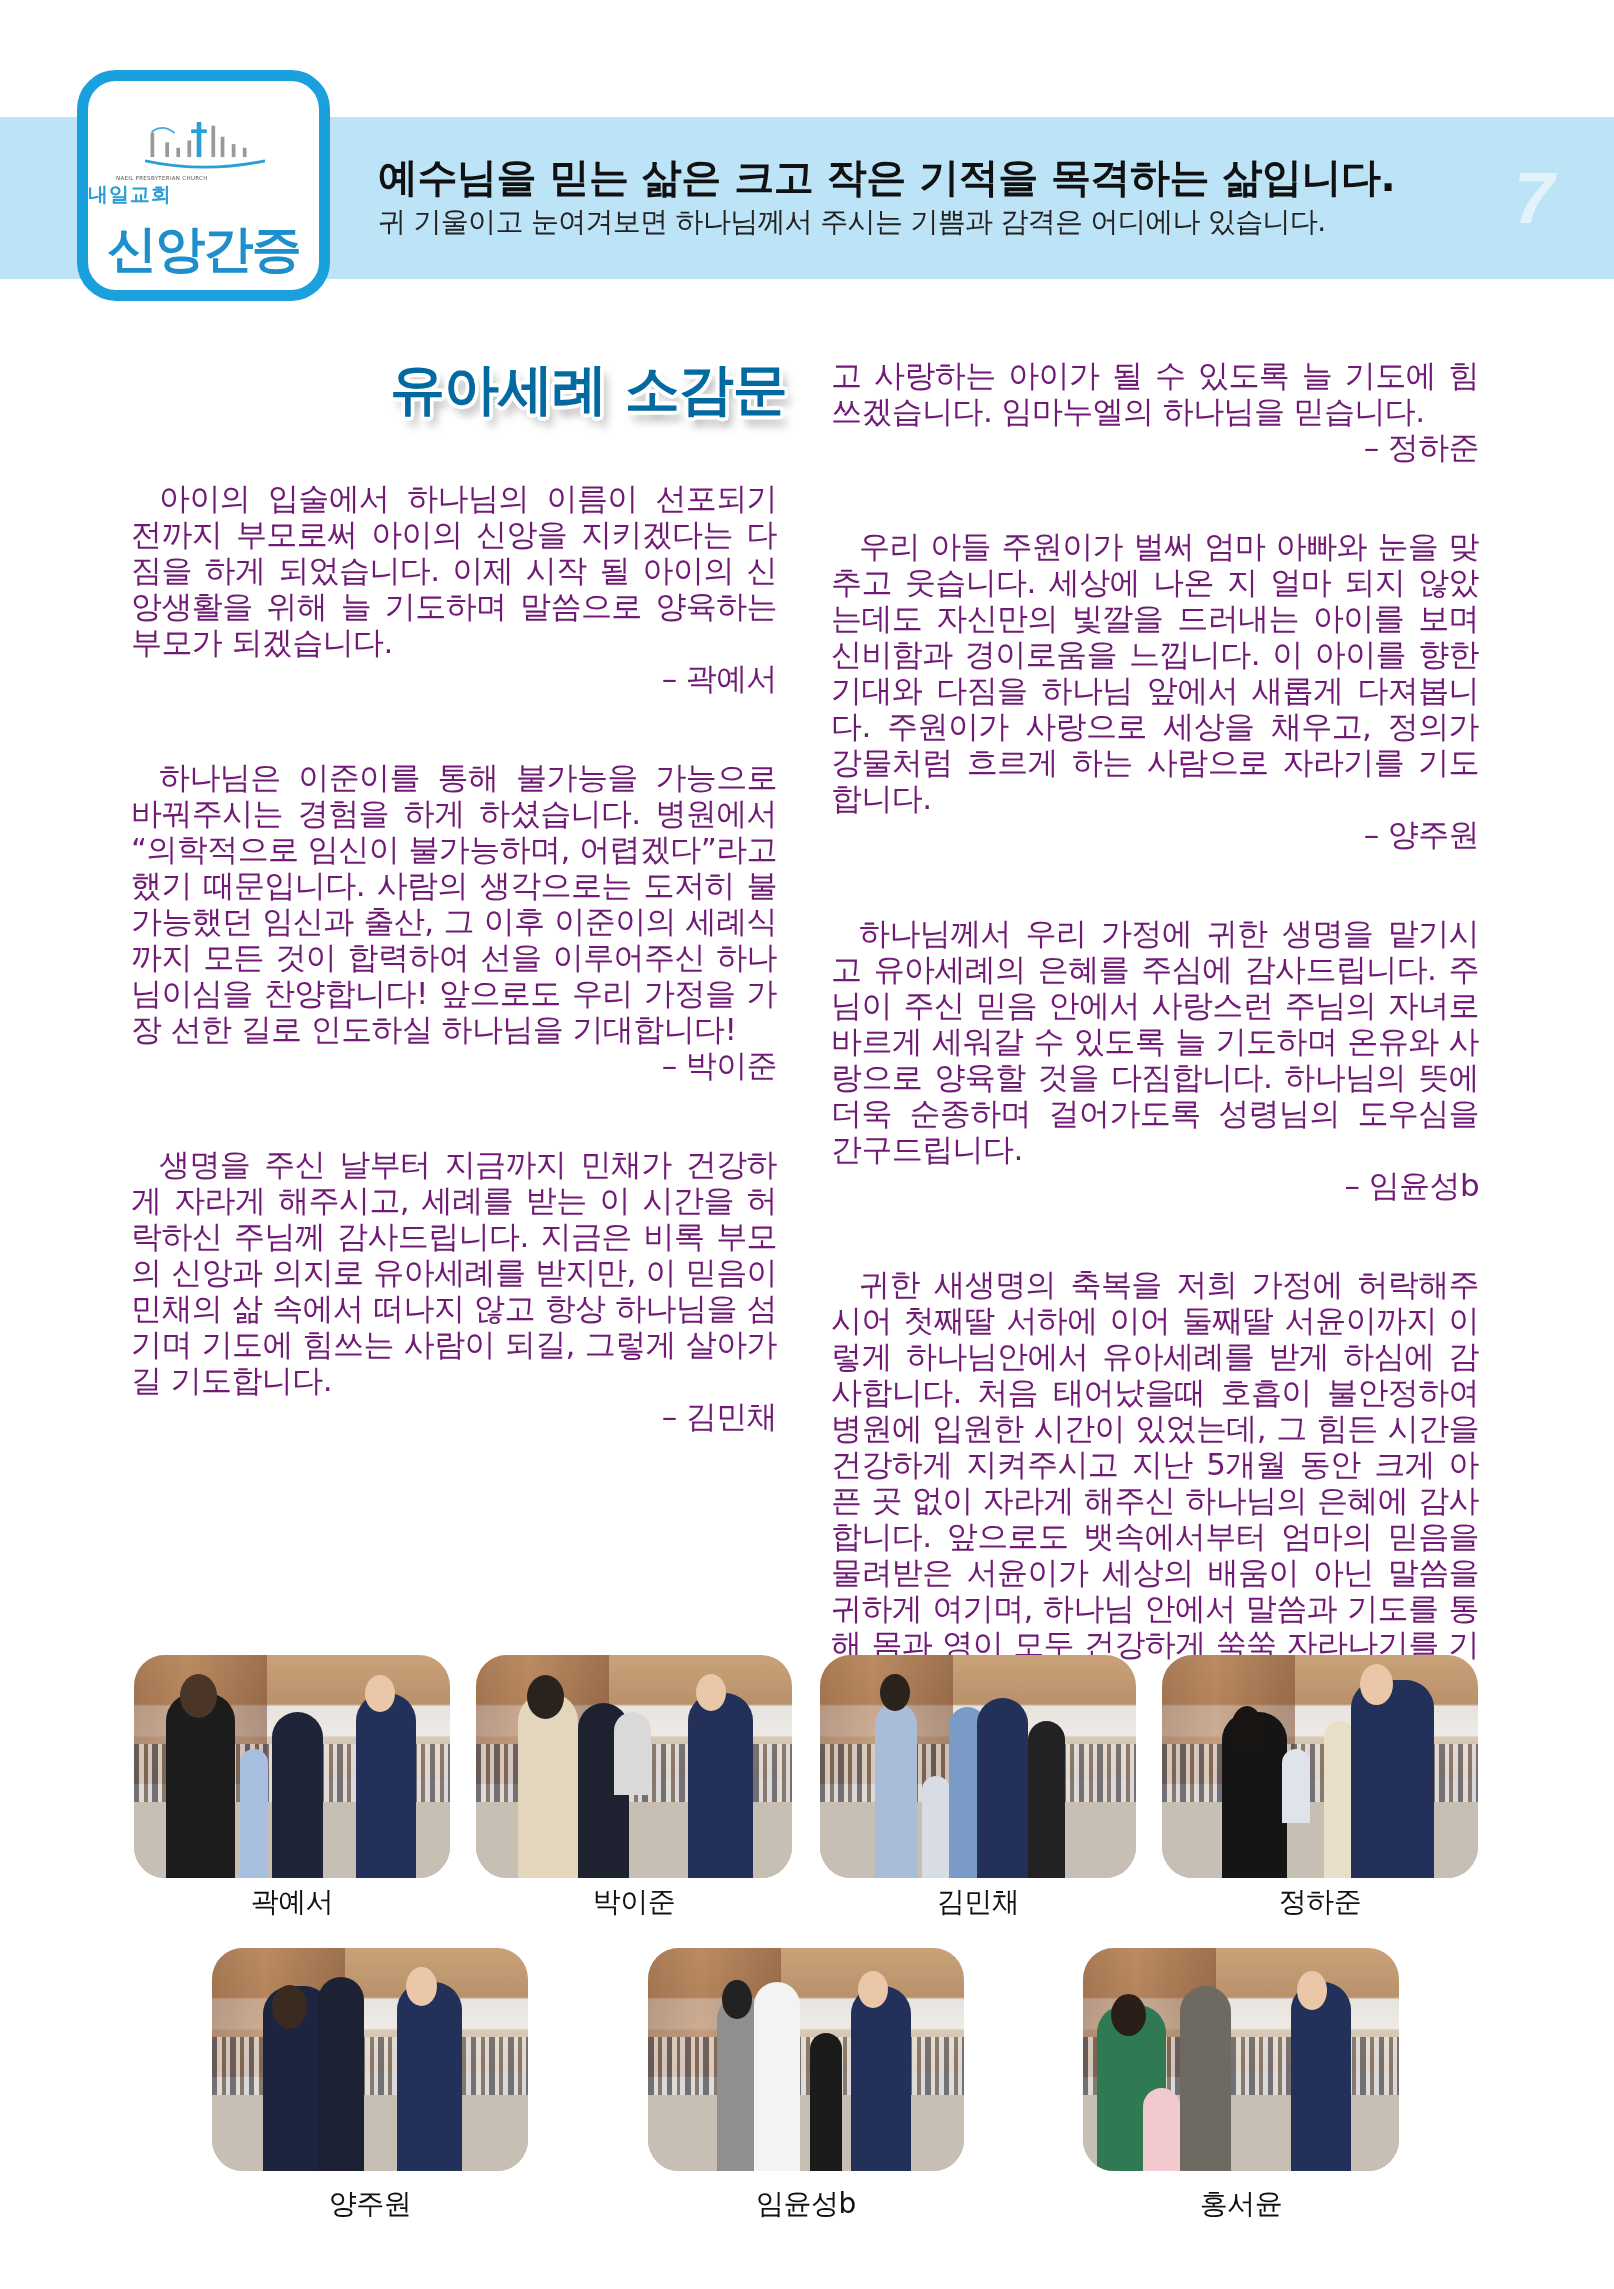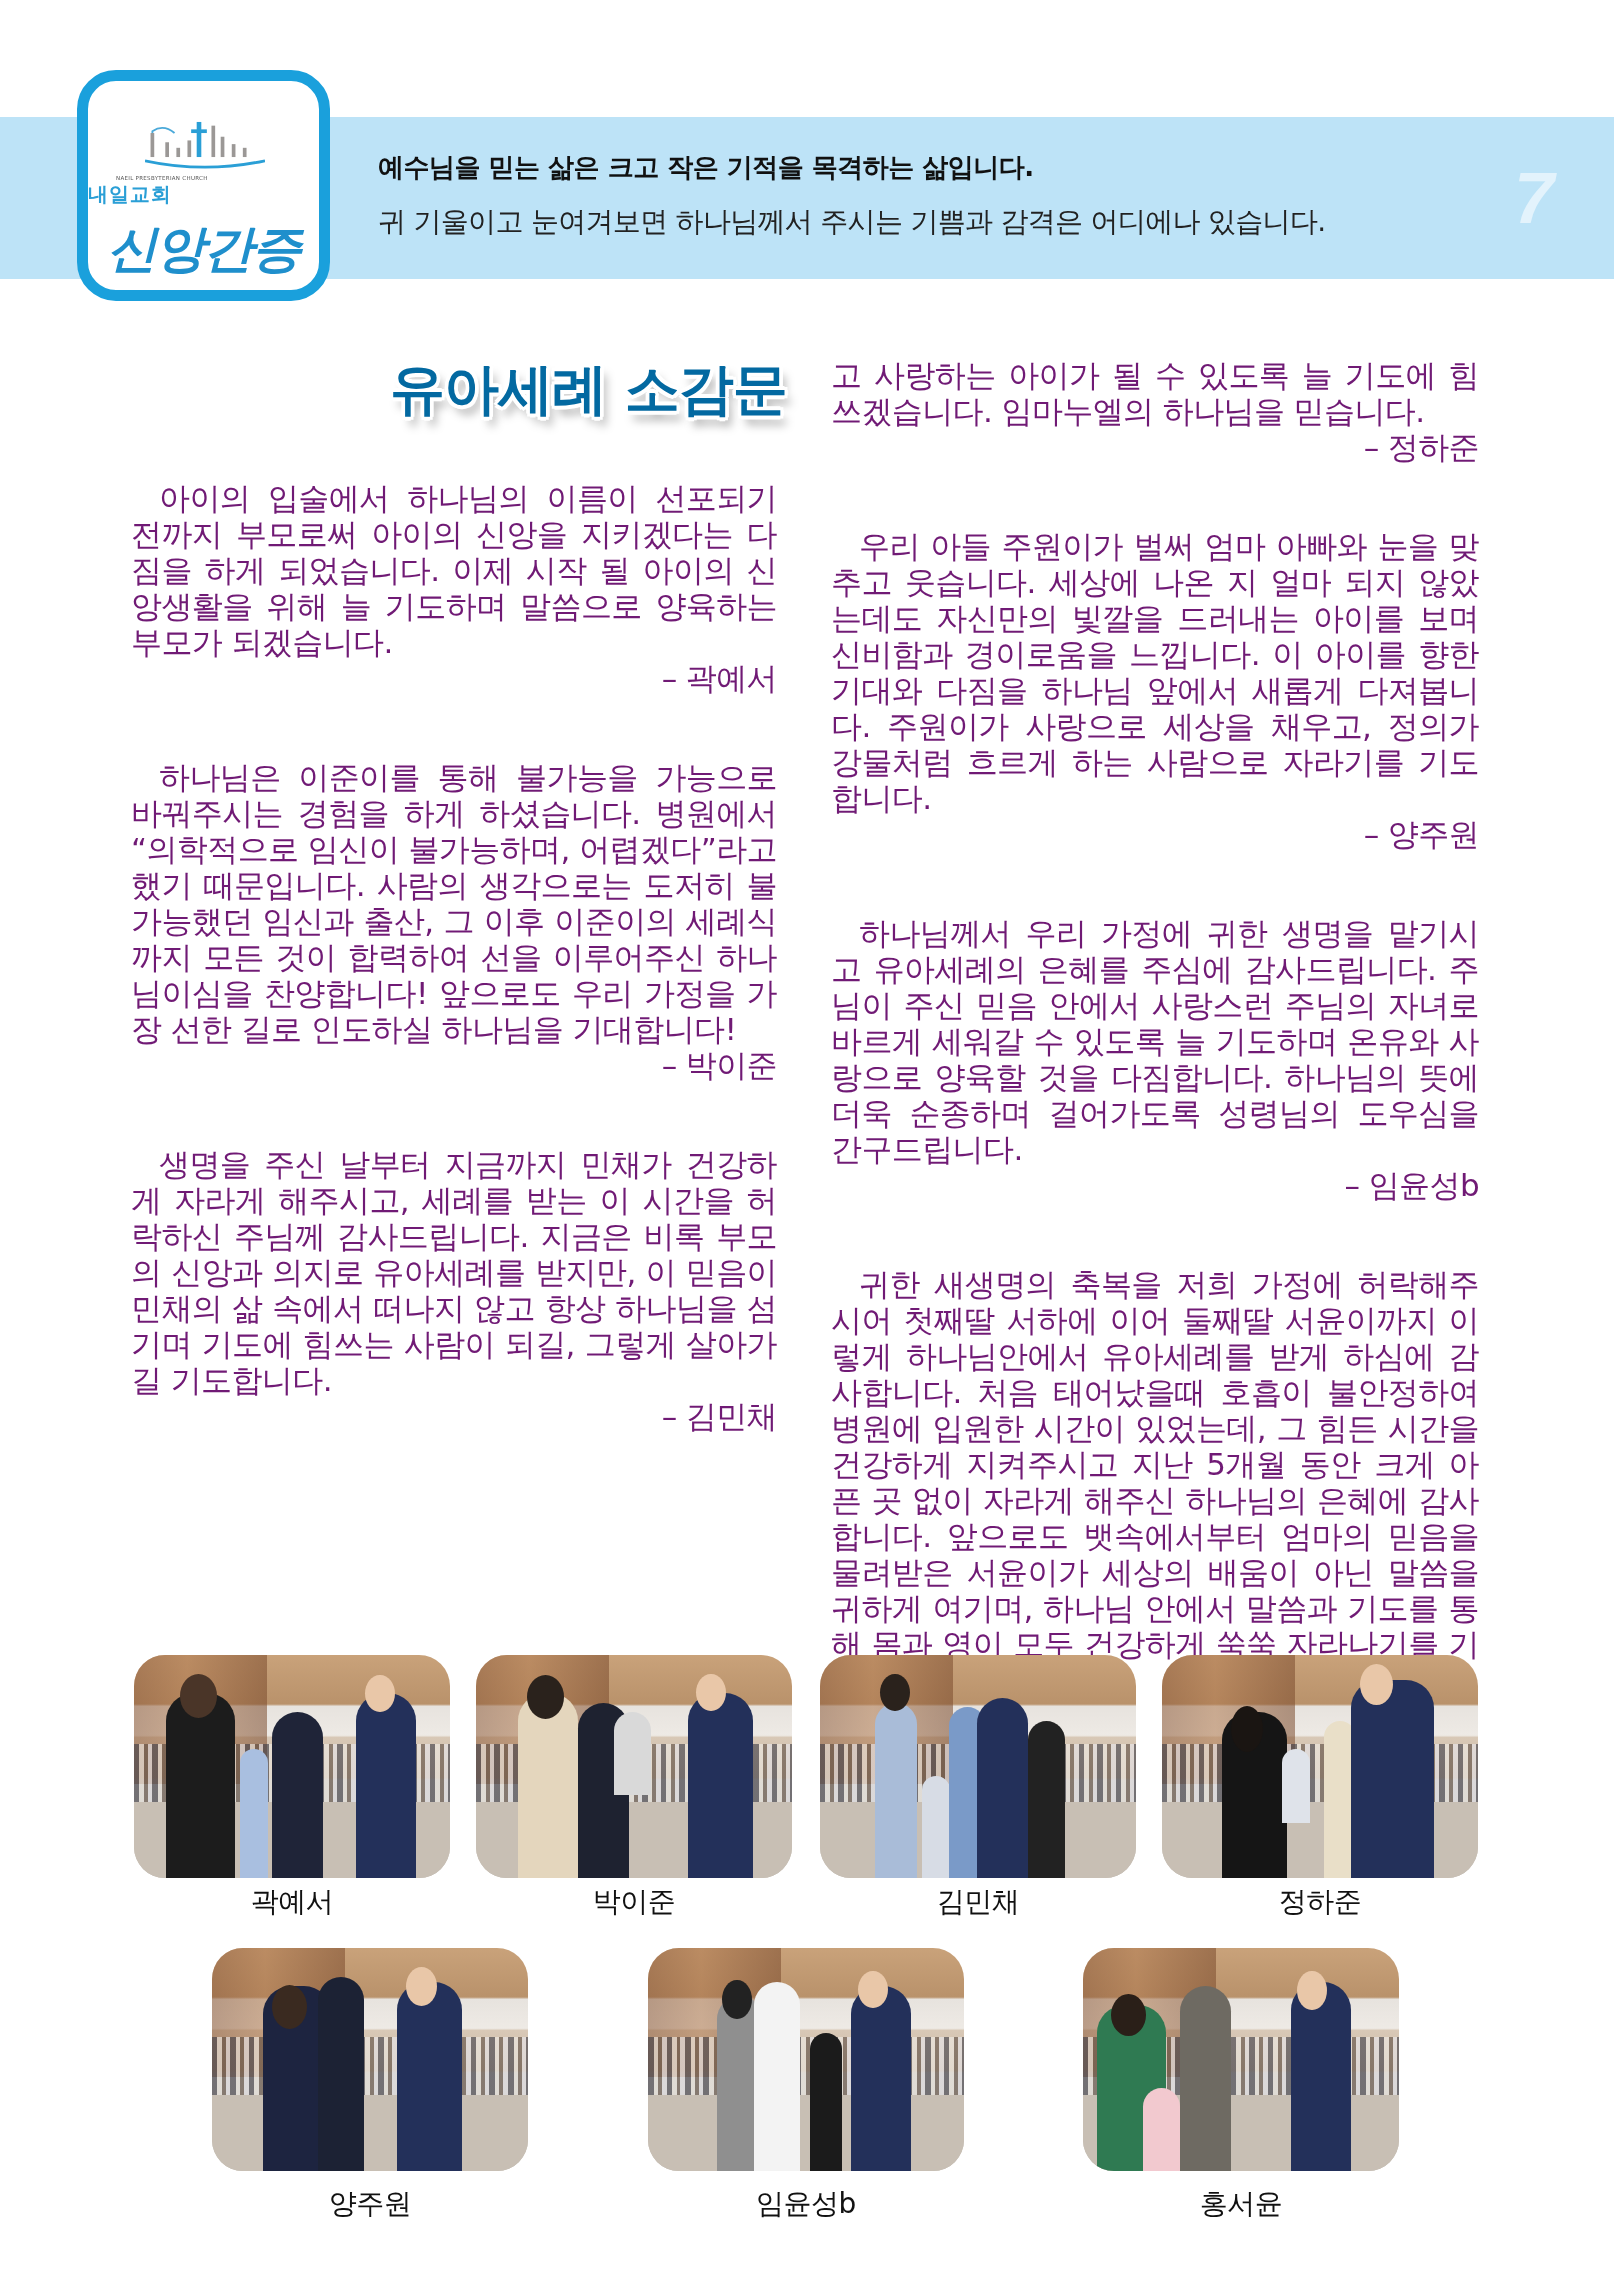--- a/index.html
+++ b/index.html
@@ -6,21 +6,21 @@
   html, body { width: 1614px; height: 2290px; background: #ffffff; overflow: hidden; }
   body { position: relative; font-family: "DejaVu Sans", "Liberation Sans", sans-serif; color: #111; }
 
   
   .band {
     position: absolute; left: 0; top: 117px; width: 1614px; height: 162px;
     background: #bde3f7;
   }
   .band-headline {
     position: absolute; left: 378px; top: 150px;
-    font-size: 26px; font-weight: bold; color: #111; letter-spacing: -0.5px;
+    font-size: 40px; font-weight: bold; color: #111; letter-spacing: -0.5px;
     font-family: "DejaVu Sans", sans-serif;
   }
   .band-sub {
     position: absolute; left: 378px; top: 203px;
     font-size: 28px; color: #222; letter-spacing: -0.7px;
     font-family: "DejaVu Sans", sans-serif;
   }
   .page-number {
     position: absolute; left: 1514px; top: 157px;
     font-size: 72px; font-weight: bold; font-style: italic; color: #e3f3fc;
@@ -36,21 +36,21 @@
   .logo-en {
     position: absolute; left: 0; width: 100%; top: 94px; text-align: center;
     font-size: 5.5px; color: #555; letter-spacing: 0.3px; padding-left: 28px; text-align: left;
   }
   .logo-kr {
     position: absolute; left: 0; width: 100%; top: 100px; 
     font-size: 20px; font-weight: bold; color: #2a9fd6; letter-spacing: 0.9px;
   }
   .logo-title {
     position: absolute; left: 0; width: 100%; top: 135px; text-align: center;
-    font-size: 50px; font-weight: bold; color: #1f8fcc; letter-spacing: -1.8px; font-style: italic;
+    font-size: 50px; font-weight: bold; color: #1f8fcc; letter-spacing: -1.8px;
   }
 
   
   .article-title {
     position: absolute; left: 390px; top: 353px;
     font-size: 55px; font-weight: bold; color: #0369a1; letter-spacing: -0.9px;
     text-shadow:
       -3.7px 0 0 #fff, 3.7px 0 0 #fff, 0 -3.7px 0 #fff, 0 3.7px 0 #fff,
       -2.8px -2.8px 0 #fff, 2.8px -2.8px 0 #fff, -2.8px 2.8px 0 #fff, 2.8px 2.8px 0 #fff,
       5.5px 9.2px 9.2px rgba(0,0,0,0.35);

